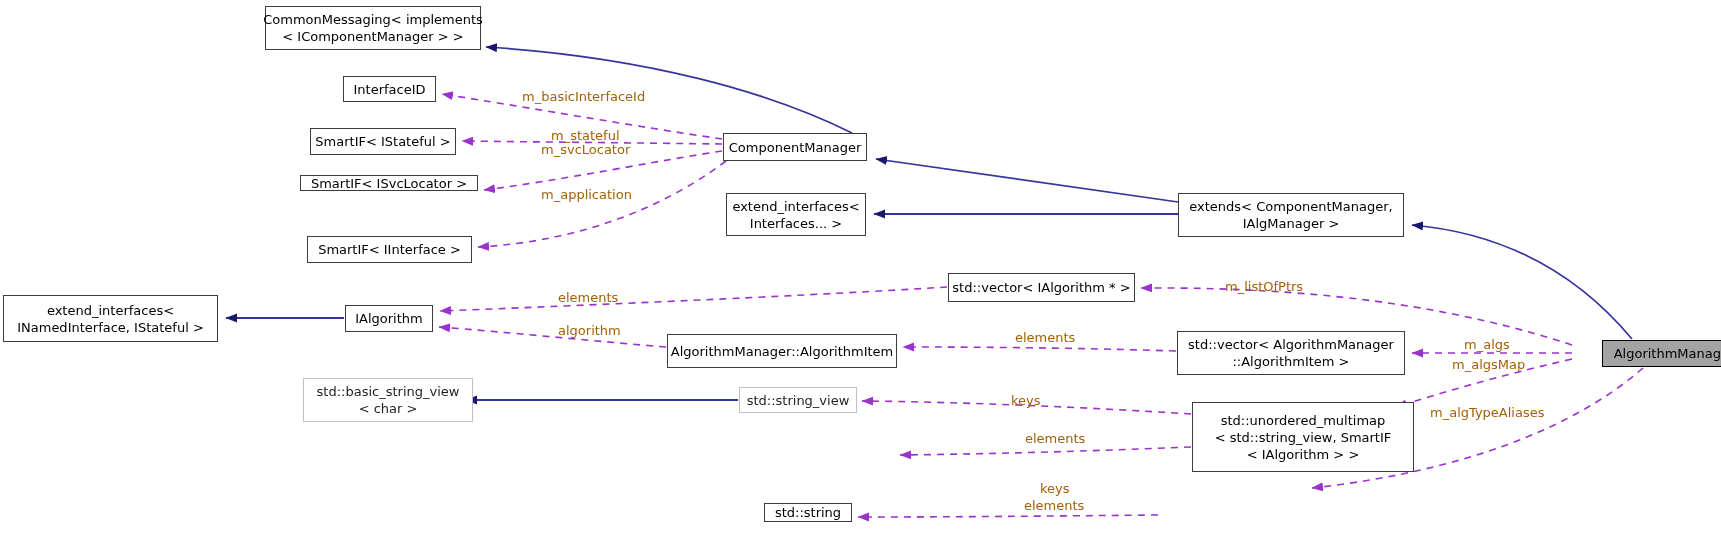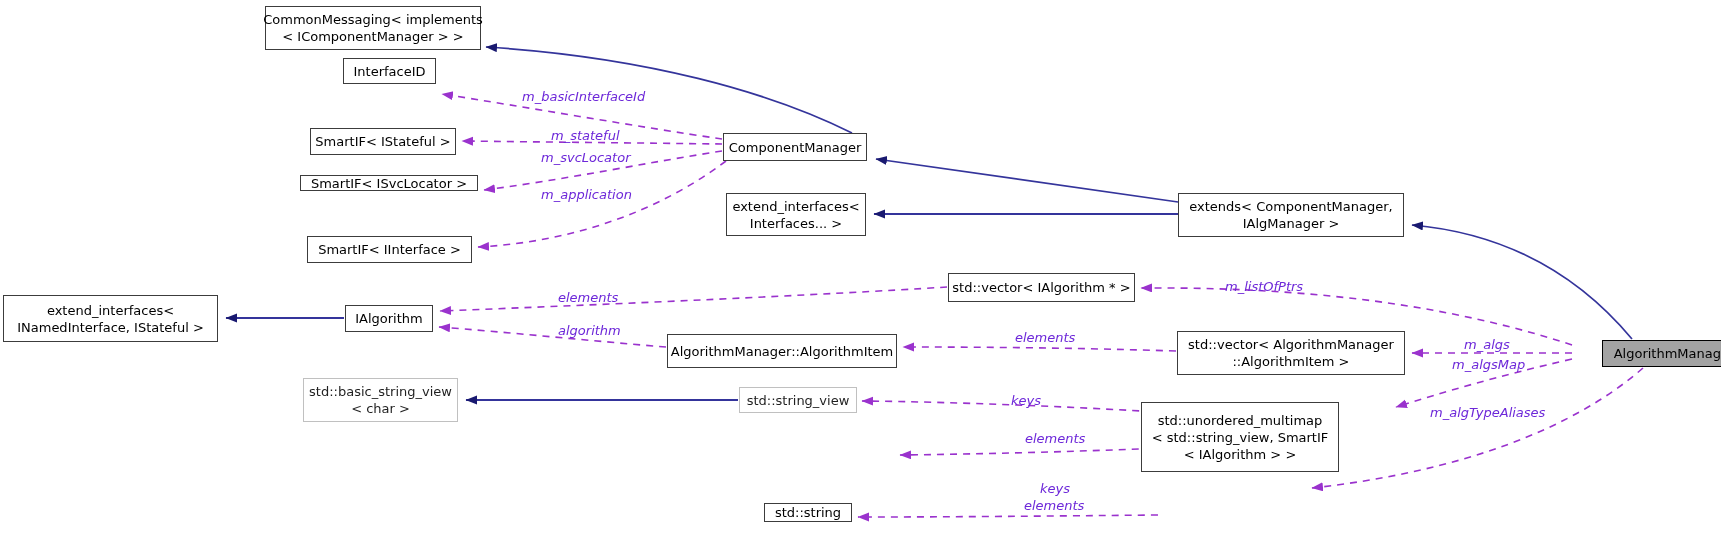--- a/index.html
+++ b/index.html
@@ -24,23 +24,22 @@
     line-height:17px;
     white-space:nowrap;
     z-index:2;
     padding:0 4px;
   }
   .node.ext{border-color:#c0c0c0;color:#1f1f1f;}
   .node.highlight{background:#a3a3a3;border-color:#000;margin-left:29px;}
   .elabel{
     position:absolute;
     white-space:nowrap;
-    color:#6d28d9;
+    color:#a16207;
     z-index:1;
-    font-style:italic;
   }
 </style>
 </head>
 <body>
 
 <div id="canvas">
 
   <svg id="edges" width="1721" height="542" viewBox="0 0 1721 542">
     <defs>
       <marker id="mNav" markerUnits="userSpaceOnUse" markerWidth="13" markerHeight="10" refX="11" refY="4.5" orient="auto">
@@ -72,21 +71,21 @@
     <path d="M 1191,414 C 1082,407 962,402 862,401" fill="none" stroke="#9a32cd" stroke-width="1.6" stroke-dasharray="7,6" marker-end="url(#mPur)"></path>
     <path d="M 1191,447 C 1092,451 994,454 900,455" fill="none" stroke="#9a32cd" stroke-width="1.6" stroke-dasharray="7,6" marker-end="url(#mPur)"></path>
     <path d="M 1158,515 C 1052,516 954,517 858,517" fill="none" stroke="#9a32cd" stroke-width="1.6" stroke-dasharray="7,6" marker-end="url(#mPur)"></path>
   </svg>
 
   <div class="node" style="left:265px;top:6px;width:216px;height:44px">
     <div>CommonMessaging&lt; implements</div>
     <div>&lt; IComponentManager &gt; &gt;</div>
   </div>
 
-  <div class="node" style="left:343px;top:58px;width:93px;height:26px">
+  <div class="node" style="left:343px;top:76px;width:93px;height:26px">
     <div>InterfaceID</div>
   </div>
 
   <div class="node" style="left:310px;top:128px;width:146px;height:27px">
     <div>SmartIF&lt; IStateful &gt;</div>
   </div>
 
   <div class="node" style="left:300px;top:175px;width:178px;height:16px">
     <div>SmartIF&lt; ISvcLocator &gt;</div>
   </div>
@@ -124,48 +123,48 @@
 
   <div class="node" style="left:1177px;top:331px;width:228px;height:44px">
     <div>std::vector&lt; AlgorithmManager</div>
     <div>::AlgorithmItem &gt;</div>
   </div>
 
   <div class="node" style="left:948px;top:273px;width:187px;height:29px">
     <div>std::vector&lt; IAlgorithm * &gt;</div>
   </div>
 
-  <div class="node ext" style="left:303px;top:378px;width:155px;height:44px">
+  <div class="node ext" style="left:303px;top:378px;width:170px;height:44px">
     <div>std::basic_string_view</div>
     <div>&lt; char &gt;</div>
   </div>
 
   <div class="node ext" style="left:739px;top:387px;width:118px;height:26px">
     <div>std::string_view</div>
   </div>
 
 
-  <div class="node" style="left:1141px;top:402px;width:198px;height:70px">
+  <div class="node" style="left:1192px;top:402px;width:222px;height:70px">
     <div>std::unordered_multimap</div>
     <div>&lt; std::string_view, SmartIF</div>
     <div>&lt; IAlgorithm &gt; &gt;</div>
   </div>
 
   <div class="node" style="left:764px;top:503px;width:88px;height:19px">
     <div>std::string</div>
   </div>
 
 
   <div class="node highlight" style="left:1573px;top:340px;width:144px;height:27px">
     <div>AlgorithmManager</div>
   </div>
 
   <div class="elabel" style="left:522px;top:89px">m_basicInterfaceId</div>
   <div class="elabel" style="left:551px;top:128px">m_stateful</div>
-  <div class="elabel" style="left:541px;top:150px">m_svcLocator</div>
+  <div class="elabel" style="left:541px;top:142px">m_svcLocator</div>
   <div class="elabel" style="left:541px;top:187px">m_application</div>
   <div class="elabel" style="left:558px;top:290px">elements</div>
   <div class="elabel" style="left:558px;top:323px">algorithm</div>
   <div class="elabel" style="left:1225px;top:279px">m_listOfPtrs</div>
   <div class="elabel" style="left:1015px;top:330px">elements</div>
   <div class="elabel" style="left:1464px;top:337px">m_algs</div>
   <div class="elabel" style="left:1452px;top:357px">m_algsMap</div>
   <div class="elabel" style="left:1430px;top:405px">m_algTypeAliases</div>
   <div class="elabel" style="left:1011px;top:393px">keys</div>
   <div class="elabel" style="left:1025px;top:431px">elements</div>

